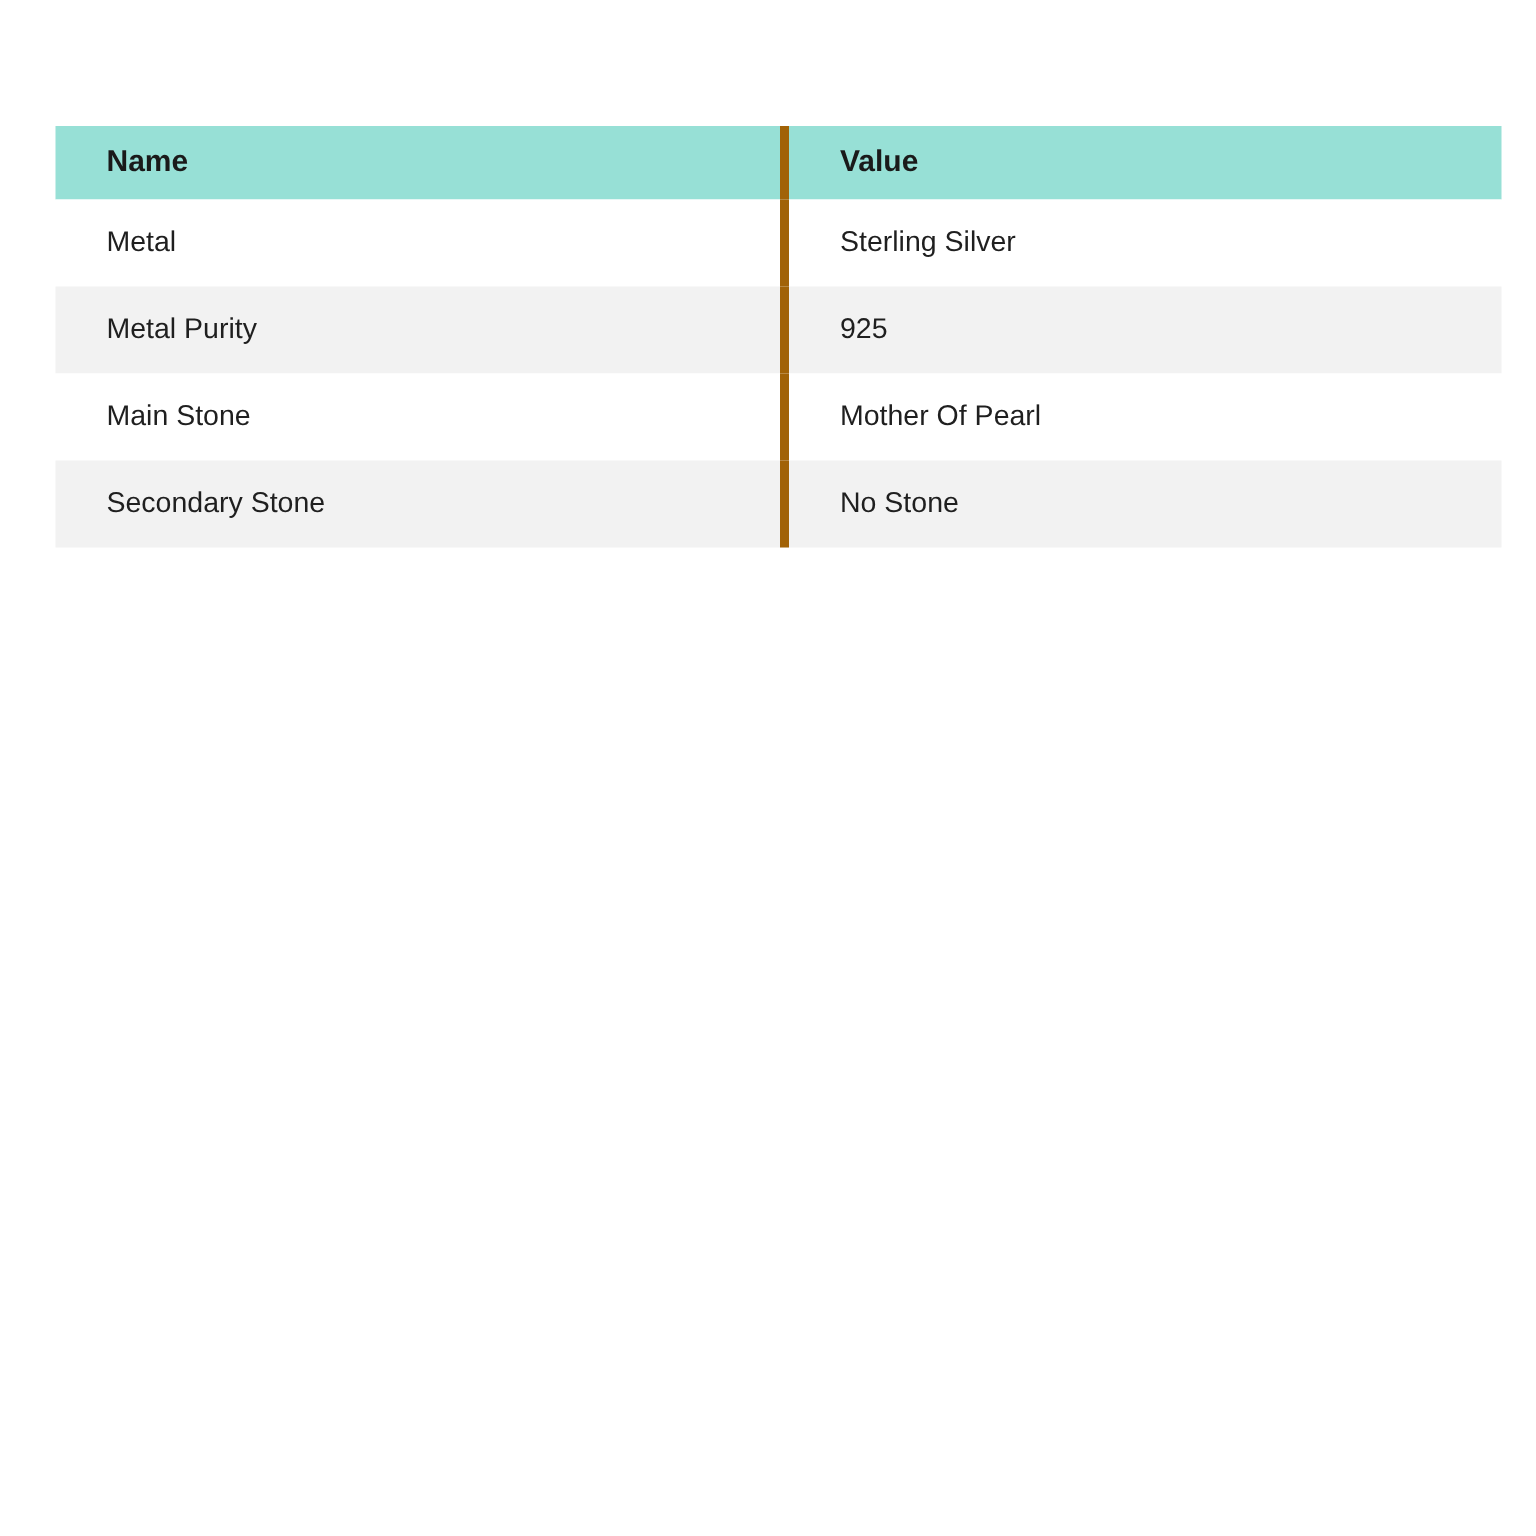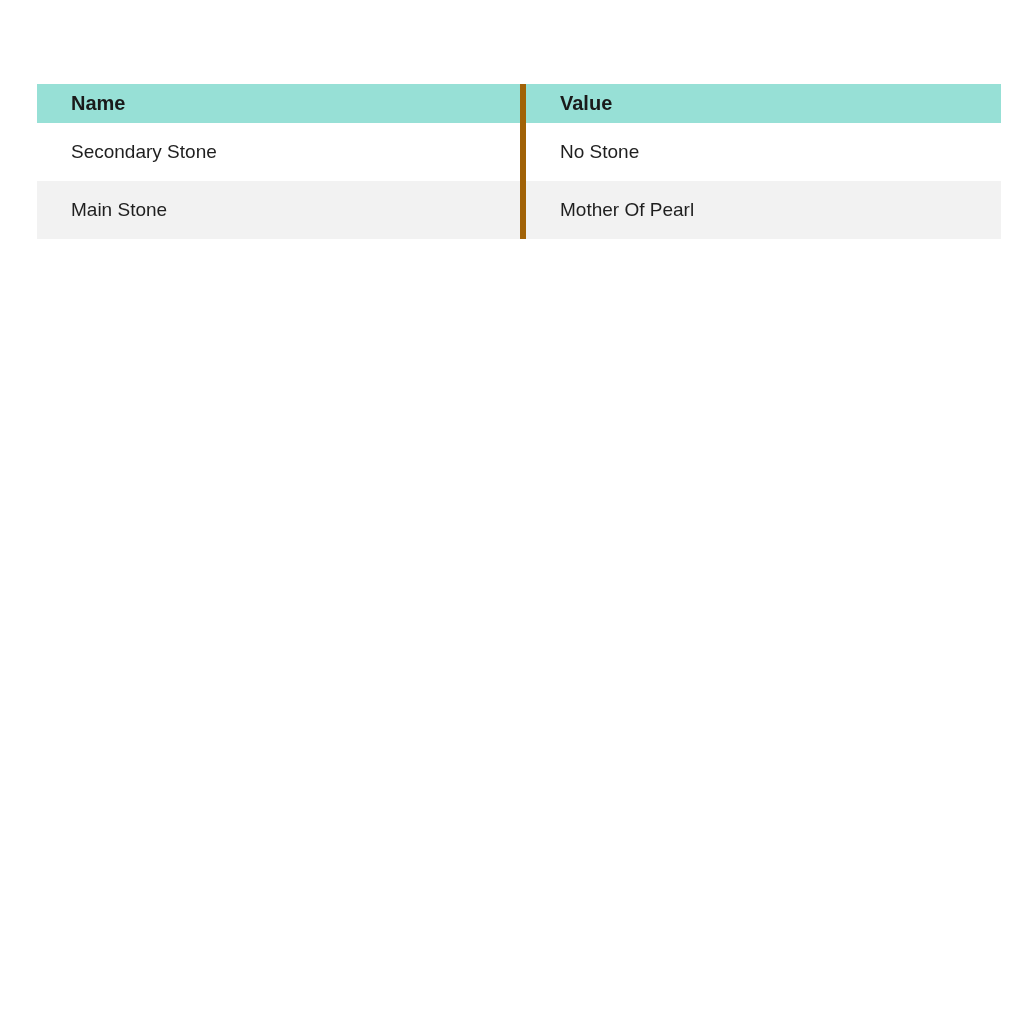--- a/index.html
+++ b/index.html
@@ -29,21 +29,21 @@
     }
 
     .spec-table col.col-name  { width: 486px; }
     .spec-table col.col-value { width: 478px; }
 
     .spec-table th {
       background: #97e0d6;
       text-align: left;
       font-weight: 600;
       font-size: 20px;
-      height: 39px;
+      height: 49px;
       padding: 0 0 0 34px;
       vertical-align: middle;
       color: #1a1a1a;
     }
 
     .spec-table th + th,
     .spec-table td + td {
       border-left: 6px solid #a16207;
     }
 
@@ -71,22 +71,30 @@
       <col class="col-value">
     </colgroup>
     <thead>
       <tr>
         <th>Name</th>
         <th>Value</th>
       </tr>
     </thead>
     <tbody id="table-body">
         <tr>
-          <td>Secondary Stone</td>
-          <td>No Stone</td>
+          <td>Metal</td>
+          <td>Sterling Silver</td>
+        </tr>
+        <tr>
+          <td>Metal Purity</td>
+          <td>925</td>
         </tr>
         <tr>
           <td>Main Stone</td>
           <td>Mother Of Pearl</td>
+        </tr>
+        <tr>
+          <td>Secondary Stone</td>
+          <td>No Stone</td>
         </tr>
       </tbody>
   </table>
 </div>
 
 </body></html>

